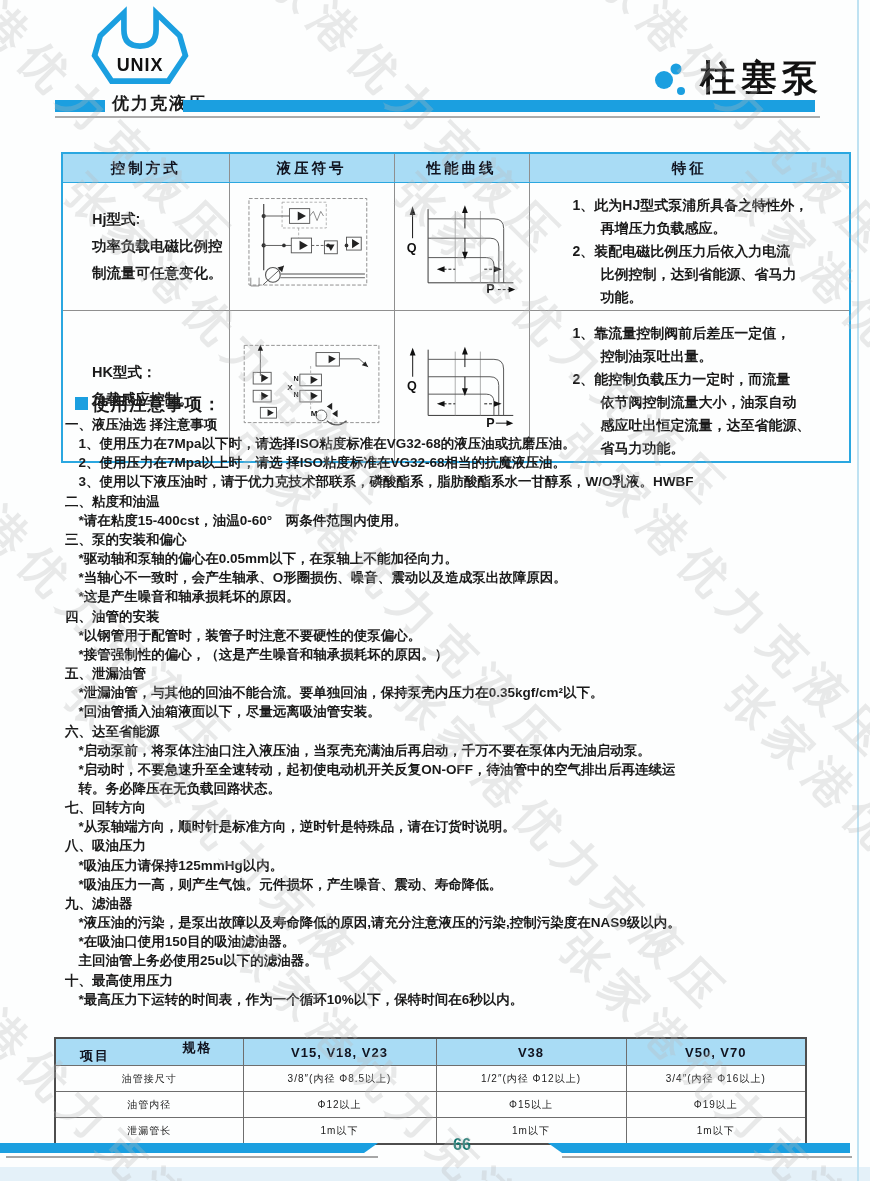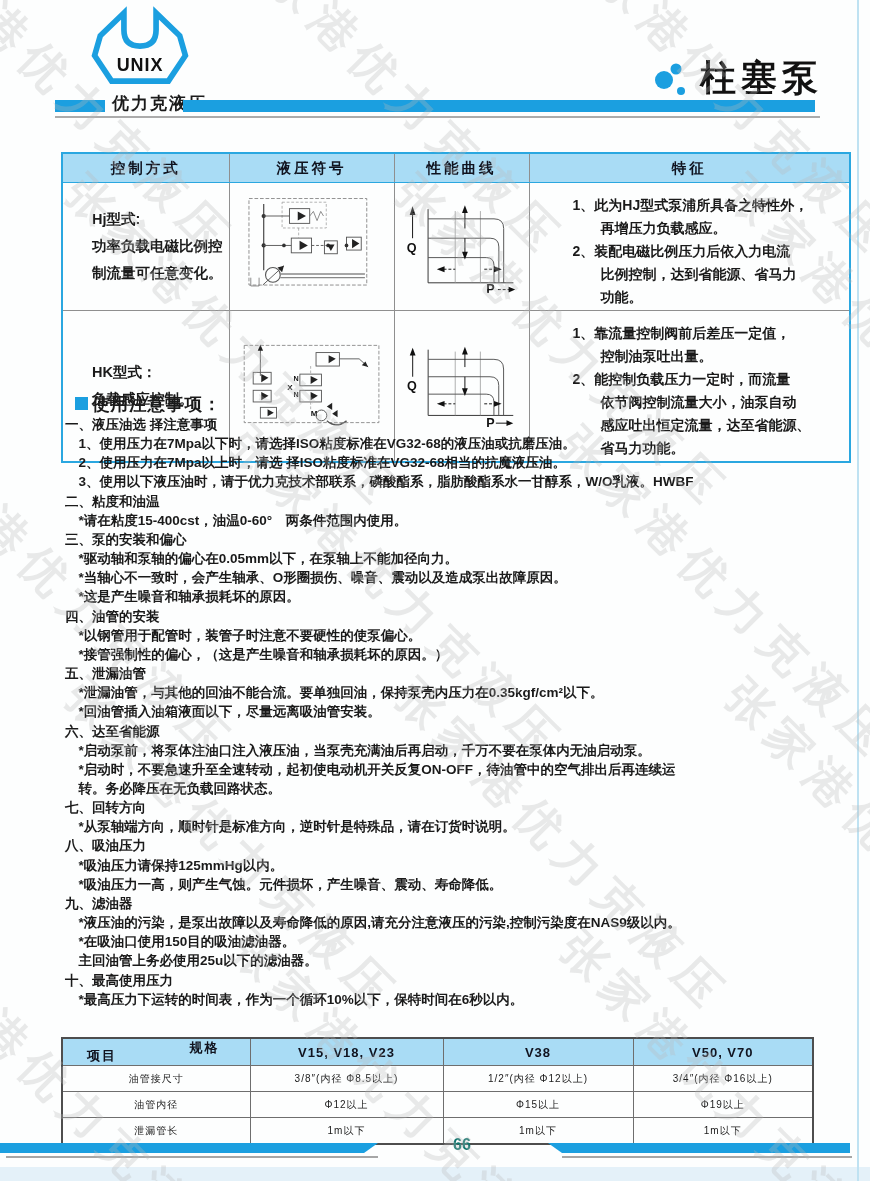--- a/index.html
+++ b/index.html
@@ -39,21 +39,21 @@
   .ctl-name{padding-left:28px;font-size:14.5px;font-weight:bold;line-height:27px;white-space:pre-line;}
   .ctl-feat{vertical-align:top !important;padding:10px 6px 0 42px;font-size:14px;font-weight:bold;line-height:23px;white-space:pre-line;}
   .sym-cell,.curve-cell{text-align:center;}
   
   #notes-title{position:absolute;left:63px;top:392px;font-size:17.5px;font-weight:bold;letter-spacing:1px;padding-left:12px;}
   #notes-title .bullet{display:inline-block;width:13px;height:13px;background:#1b9fe0;margin-right:4px;}
   #notes-body{position:absolute;left:65px;top:415px;width:785px;font-size:13.5px;font-weight:600;}
   #notes-body .note-line{line-height:19.15px;white-space:pre-wrap;}
   
   .spec-table{
-    position:absolute;left:61px;top:1037px;width:751px;
+    position:absolute;left:54px;top:1037px;width:751px;
     border-collapse:collapse;table-layout:fixed;
     border:2px solid #4e4e4e;
     padding-left:42px;
   }
   .spec-table td{border:1px solid #6e6e6e;text-align:center;overflow:hidden;}
   .spec-table tr.hdr td{
     background:#a9dcf5;height:24px;font-size:13px;font-weight:bold;color:#10131f;letter-spacing:1px;
   }
   .spec-table tr.body td{height:23px;font-size:10px;font-weight:400;letter-spacing:1px;}
   .spec-table td.rowlabel{font-weight:bold;font-size:13.5px;letter-spacing:2px;}

